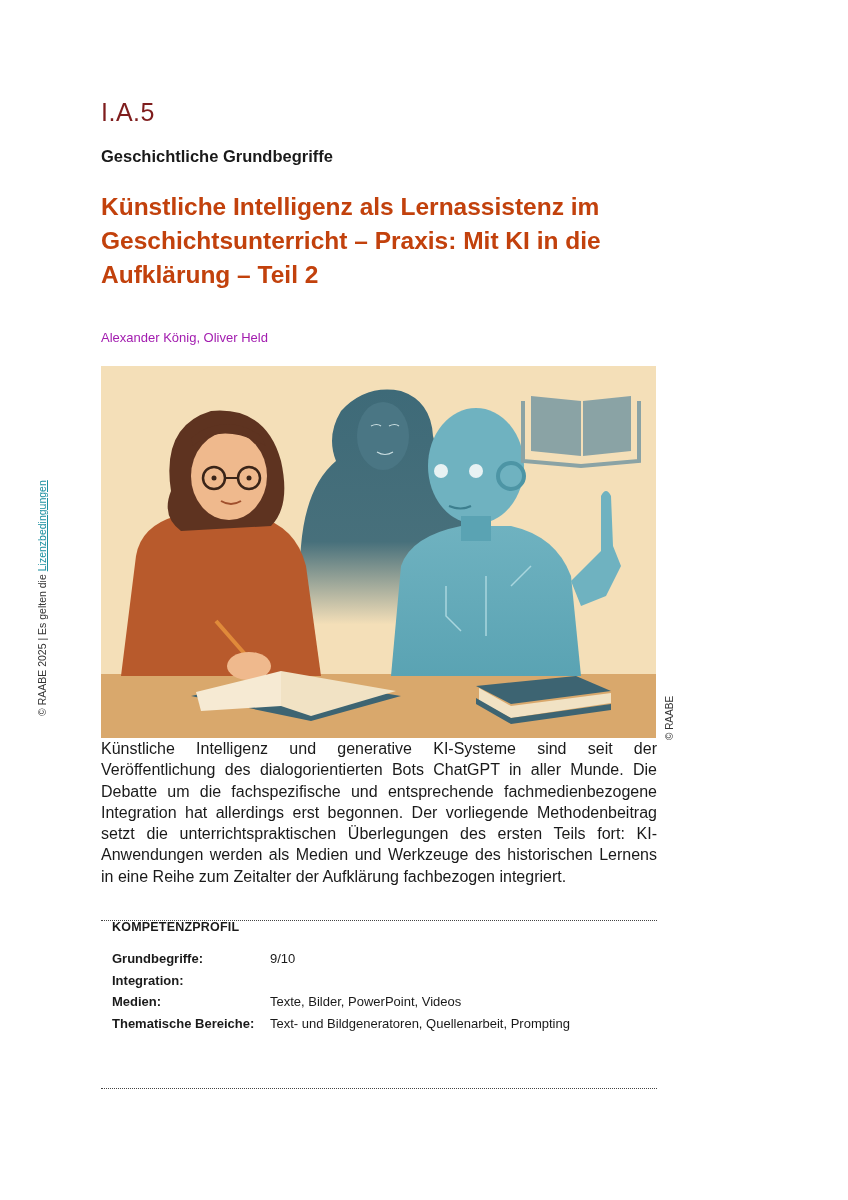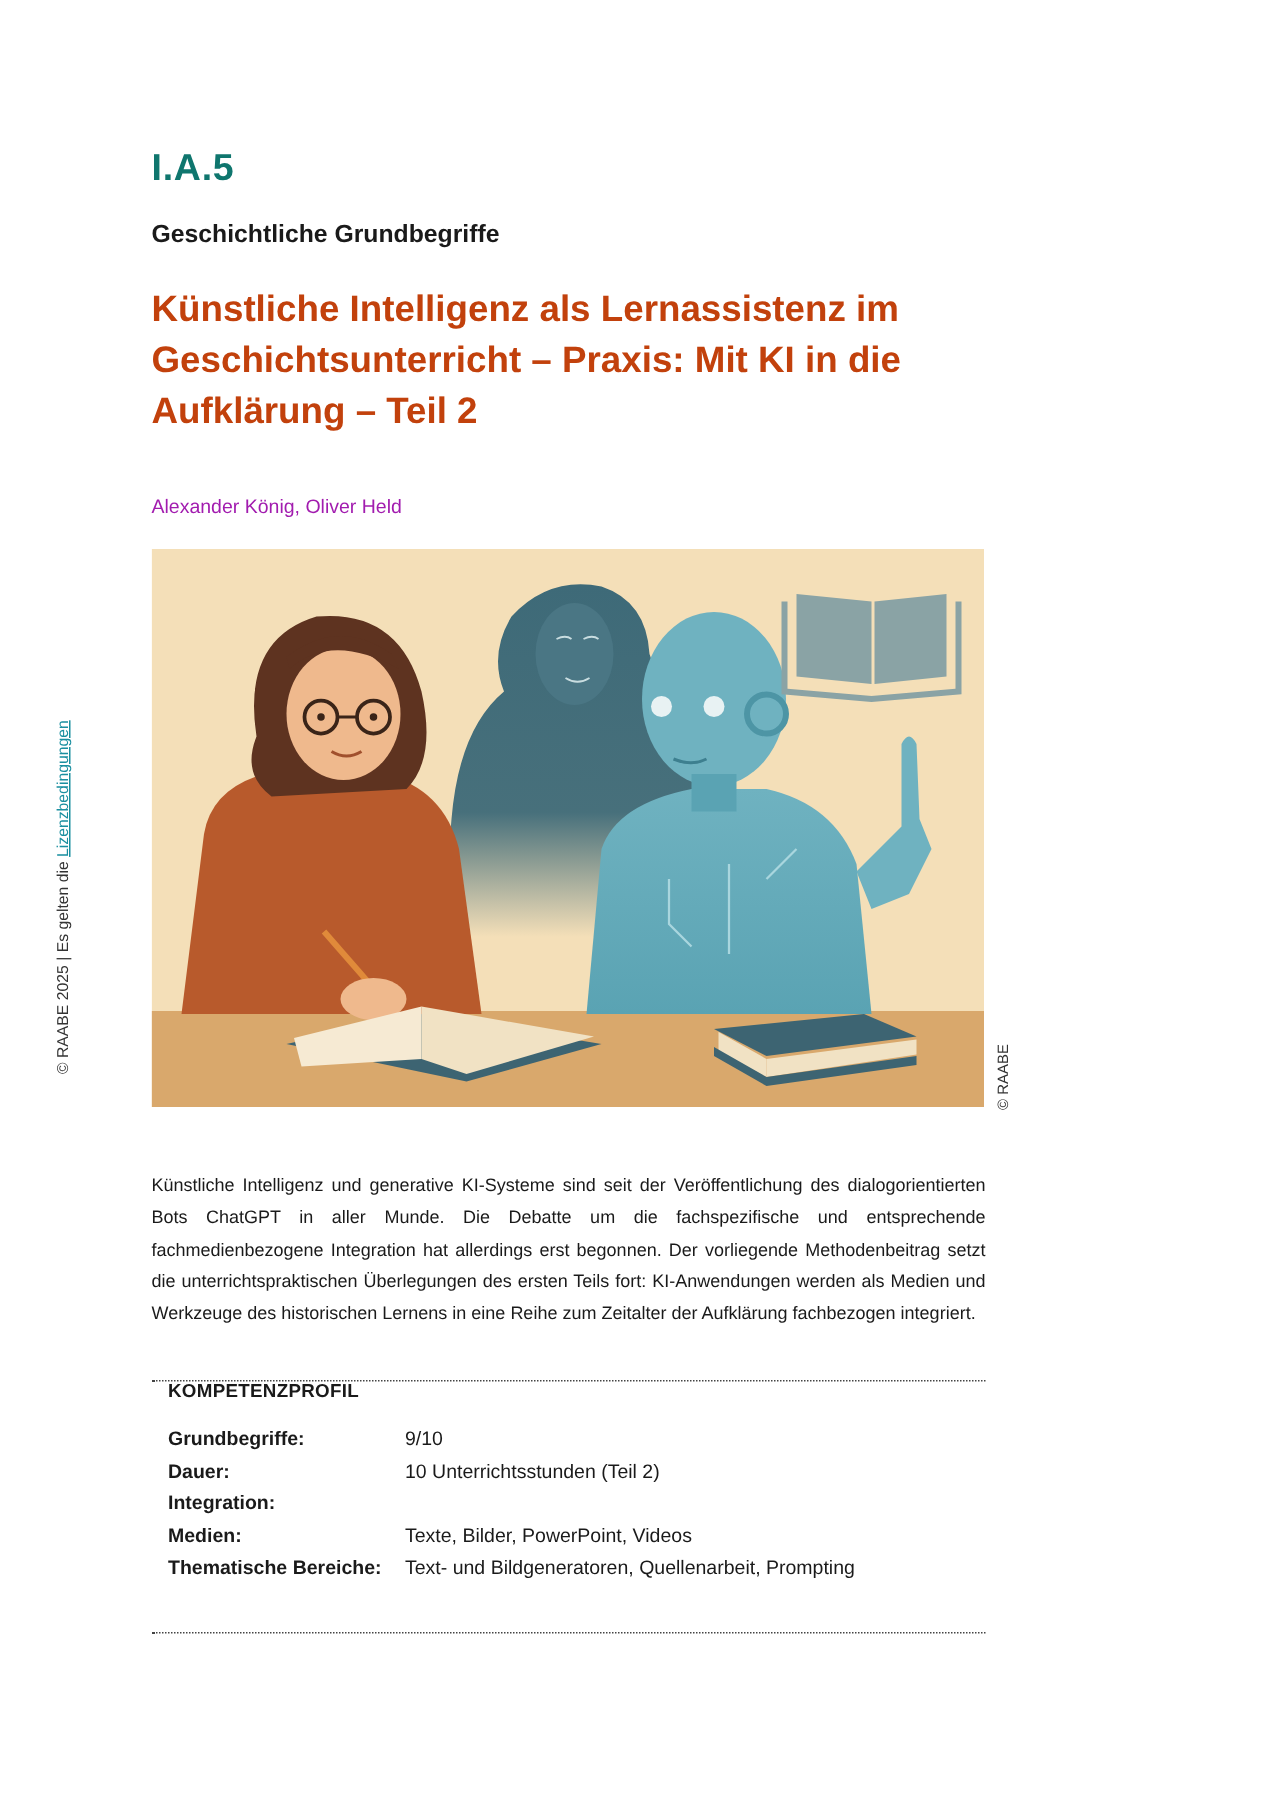--- a/index.html
+++ b/index.html
@@ -1,21 +1,21 @@
 <!DOCTYPE html>
 <html><head>
 <meta charset="utf-8">
 <style>
   html, body { margin: 0; padding: 0; }
   body {
     width: 848px; height: 1200px; background: #ffffff; position: relative; overflow: hidden;
     font-family: "Liberation Sans", sans-serif; color: #1a1a1a;
   }
   .section-code {
-    position: absolute; left: 101px; top: 98px; font-size: 25px; color: #0f766e; font-weight: 700;
+    position: absolute; left: 101px; top: 98px; font-size: 25px; color: #7f1d1d; font-weight: 400;
     letter-spacing: 0.5px;
   }
   .subject {
     position: absolute; left: 101px; top: 147px; font-size: 16.5px; font-weight: 700; color: #1a1a1a;
   }
   .title {
     position: absolute; left: 101px; top: 190px; width: 560px; font-size: 24.5px; line-height: 34px;
     font-weight: 700; color: #c2410c; margin: 0;
   }
   .authors {
@@ -27,21 +27,21 @@
   .side-note {
     position: absolute; left: 36px; top: 716px; transform-origin: left top; transform: rotate(-90deg);
     font-size: 10.5px; color: #333; white-space: nowrap;
   }
   .side-note .link { color: #1a8fa0; text-decoration: underline; }
   .img-credit {
     position: absolute; left: 664px; top: 740px; transform-origin: left top; transform: rotate(-90deg);
     font-size: 10px; color: #333; white-space: nowrap;
   }
   .abstract {
-    position: absolute; left: 101px; top: 780px; width: 556px; font-size: 12px; line-height: 21.3px;
+    position: absolute; left: 101px; top: 738px; width: 556px; font-size: 16px; line-height: 21.3px;
     text-align: justify; color: #1a1a1a; margin: 0;
   }
   .rule {
     position: absolute; left: 101px; width: 556px; height: 0; border-top: 1.5px dotted #444;
   }
   .profile {
     position: absolute; left: 112px; top: 920px; width: 540px;
   }
   .profile-heading { font-size: 12.5px; font-weight: 700; letter-spacing: 0.2px; margin-bottom: 14px; }
   .profile-row { display: flex; font-size: 13px; line-height: 21.5px; }
@@ -138,24 +138,20 @@
 
 <div class="rule" style="top: 920px;"></div>
 
 <div class="profile">
   <div class="profile-heading">KOMPETENZPROFIL</div>
   <div class="profile-row">
     <div class="profile-label">Grundbegriffe:</div>
     <div class="profile-value">9/10</div>
   </div>
   <div class="profile-row">
-    <div class="profile-label">Dauer:</div>
-    <div class="profile-value">10 Unterrichtsstunden (Teil 2)</div>
-  </div>
-  <div class="profile-row">
     <div class="profile-label">Integration:</div>
   </div>
   <div class="profile-row">
     <div class="profile-label">Medien:</div>
     <div class="profile-value">Texte, Bilder, PowerPoint, Videos</div>
   </div>
   <div class="profile-row">
     <div class="profile-label">Thematische Bereiche:</div>
     <div class="profile-value">Text- und Bildgeneratoren, Quellenarbeit, Prompting</div>
   </div>

